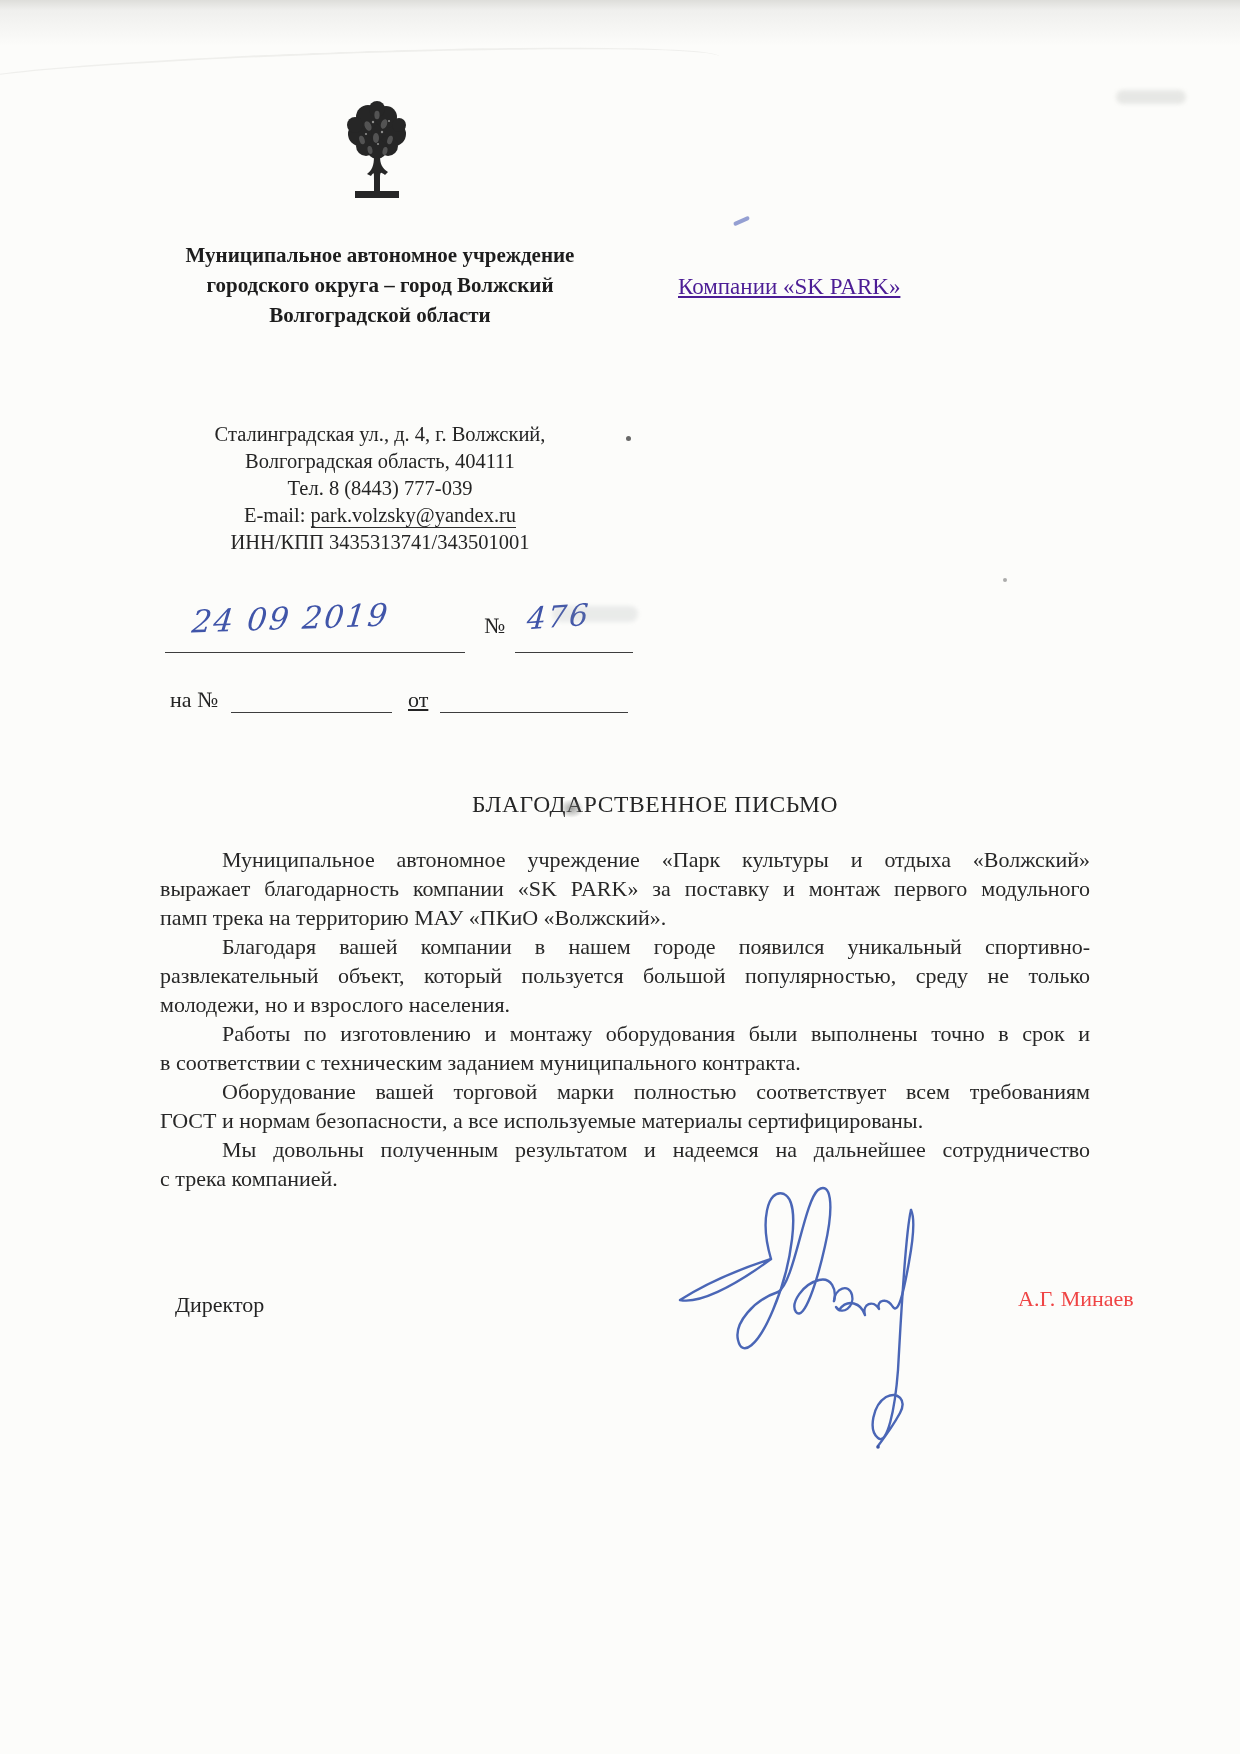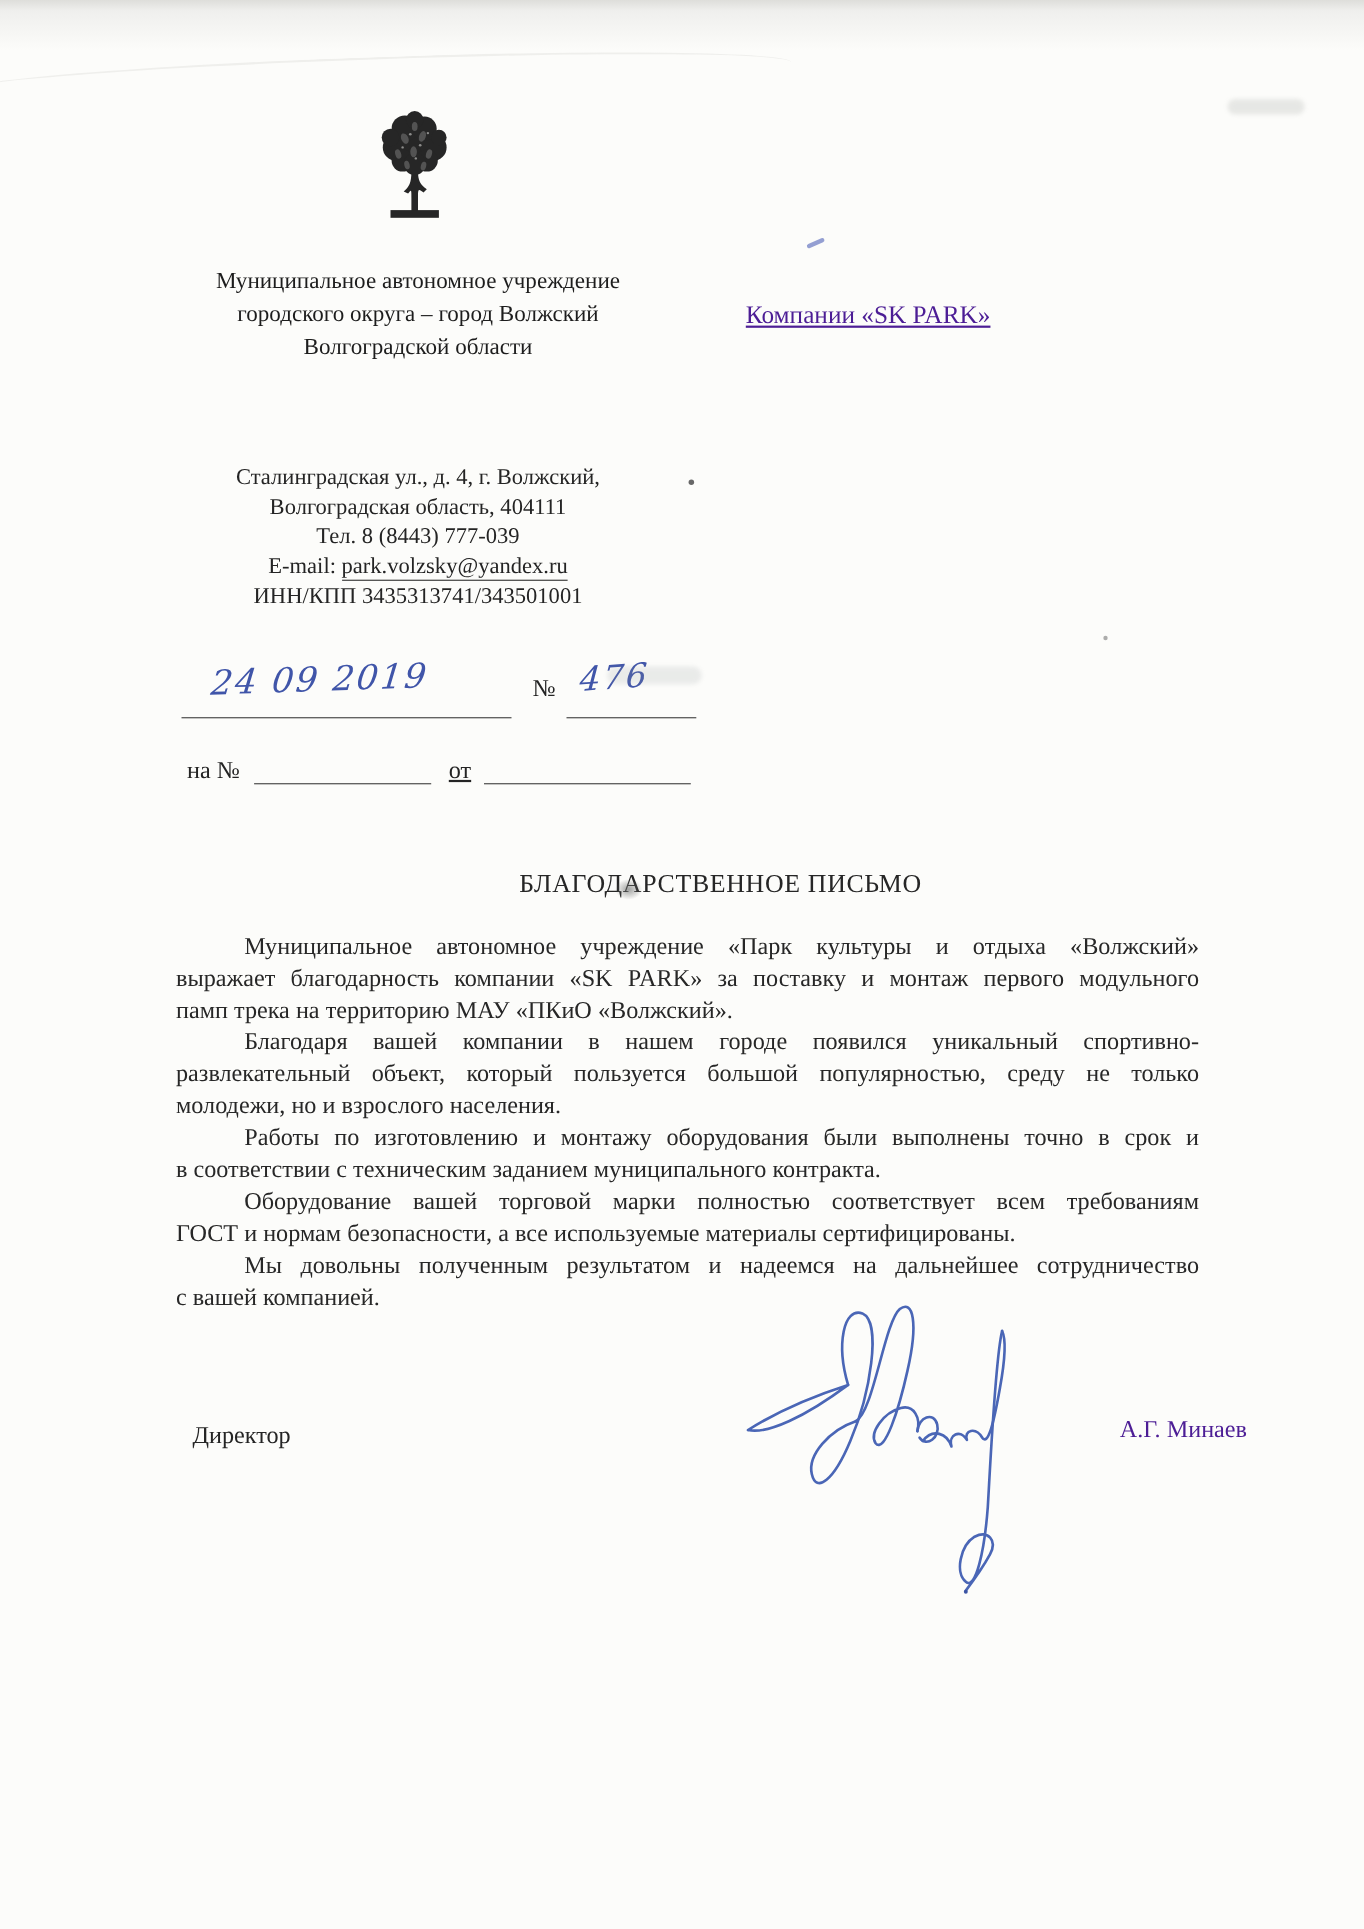--- a/index.html
+++ b/index.html
@@ -13,21 +13,21 @@
     opacity:.8;}
   .scan-crease{position:absolute;left:-40px;top:52px;width:760px;height:60px;
     border-top:2px solid #c9c9c5;border-radius:50%/18px;opacity:.25;transform:rotate(-2deg);}
   .abs{position:absolute;}
 
   
   .tree{left:340px;top:100px;width:74px;height:100px;}
 
   
   .org{left:140px;top:240px;width:480px;text-align:center;
-       font-weight:normal;font-size:21px;line-height:30px;color:#1d1d1d;}
+       font-weight:bold;font-size:21px;line-height:30px;color:#1d1d1d;}
   .addressee{left:678px;top:274px;font-size:23px;color:#4c1d95;text-decoration:underline;}
 
   
   .addr{left:140px;top:421px;width:480px;text-align:center;
         font-size:20.5px;line-height:27px;color:#242424;}
   .email-link{border-bottom:1.3px solid #2e2e2e;padding-bottom:1px;text-align:center;}
 
   
   .hand{font-style:italic;color:#4055a9;letter-spacing:2px;
         font-family:"DejaVu Serif","Liberation Serif",serif;}
@@ -50,21 +50,21 @@
     filter:blur(.5px);}
 
   
   .body-text{left:160px;top:845px;width:930px;font-size:22px;line-height:29px;color:#272727;}
   .bline{text-align:justify;text-align-last:justify;}
   .bline.last{text-align-last:left;}
   .bline.first{text-indent:62px;}
 
   
   .director{left:175px;top:1292px;font-size:22px;color:#242424;}
-  .sig-name{left:1018px;top:1286px;font-size:22px;color:#4c1d95;}
+  .sig-name{left:1018px;top:1286px;font-size:22px;color:#ef4444;}
   .sig{left:672px;top:1148px;width:250px;height:320px;}
 
   
   .blue-dash{left:733px;top:219px;width:17px;height:4px;border-radius:3px;
     background:#7280c4;opacity:.75;transform:rotate(-24deg);}
   .dot1{left:626px;top:436px;width:5px;height:5px;border-radius:50%;background:#4d4d4d;opacity:.85;}
   .dot2{left:1003px;top:578px;width:4px;height:4px;border-radius:50%;background:#6a6a6a;opacity:.55;}
   .smear1{left:552px;top:606px;width:86px;height:16px;border-radius:8px;
     background:#8d9598;opacity:.16;filter:blur(2px);}
   .smear2{left:1116px;top:90px;width:70px;height:14px;border-radius:7px;
@@ -154,21 +154,21 @@
       <div class="bline">выражает благодарность компании «SK PARK» за поставку и монтаж первого модульного</div>
       <div class="bline last">памп трека на территорию МАУ «ПКиО «Волжский».</div>
       <div class="bline first">Благодаря вашей компании в нашем городе появился уникальный спортивно-</div>
       <div class="bline">развлекательный объект, который пользуется большой популярностью, среду не только</div>
       <div class="bline last">молодежи, но и взрослого населения.</div>
       <div class="bline first">Работы по изготовлению и монтажу оборудования были выполнены точно в срок и</div>
       <div class="bline last">в соответствии с техническим заданием муниципального контракта.</div>
       <div class="bline first">Оборудование вашей торговой марки полностью соответствует всем требованиям</div>
       <div class="bline last">ГОСТ и нормам безопасности, а все используемые материалы сертифицированы.</div>
       <div class="bline first">Мы довольны полученным результатом и надеемся на дальнейшее сотрудничество</div>
-      <div class="bline last">с вашей компанией.</div>
+      <div class="bline last">с трека компанией.</div>
     </div>
 
   <div class="abs director">Директор</div>
 
   <svg class="abs sig" viewBox="0 0 250 320" aria-hidden="true">
     <g fill="none" stroke="#4a66b6" stroke-width="2.4" stroke-linecap="round" stroke-linejoin="round">
       <path d="M 8 152
                C 38 133, 74 119, 99 111
                C 60 140, 26 156, 8 152"></path>
       <path d="M 99 111

